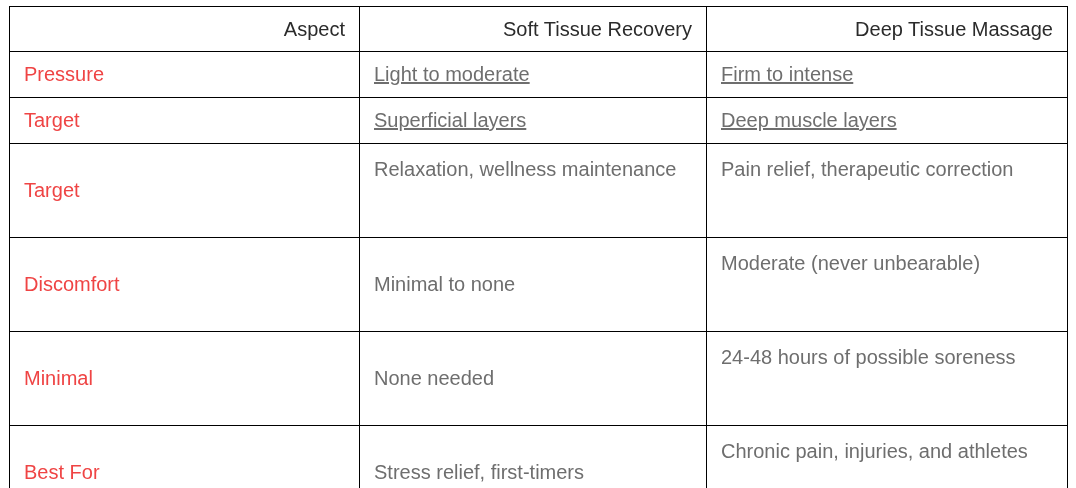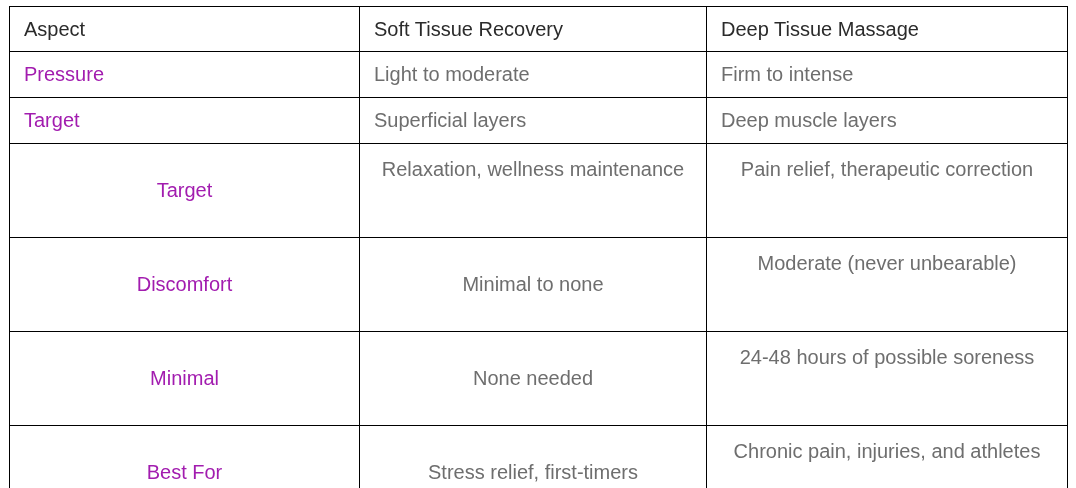--- a/index.html
+++ b/index.html
@@ -38,39 +38,40 @@
 
   
   col.c-aspect  { width: 350px; }
   col.c-soft    { width: 347px; }
   col.c-deep    { width: 361px; }
 
   
   tr.header-row td {
     height: 44px;
     color: #2b2b2b;
+    text-align: right;
   }
 
   
   td.label-cell {
-    color: #a21caf;
+    color: #ef4444;
     vertical-align: middle;
   }
 
   
   td.value-cell {
     color: #6e6e6e;
   }
 
   
   tr.row-short td { height: 45px; }
-  tr.row-short td.value-cell { vertical-align: middle; }
+  tr.row-short td.value-cell { vertical-align: middle; text-decoration: underline; }
 
   
-  tr.row-tall td { height: 83px; text-align: center; }
+  tr.row-tall td { height: 83px; }
   tr.row-tall td.value-cell {
     vertical-align: top;
     padding-top: 10px;
   }
   
   tr.row-tall td.value-cell.single-line {
     vertical-align: middle;
     padding-top: 0;
   }
 </style>

